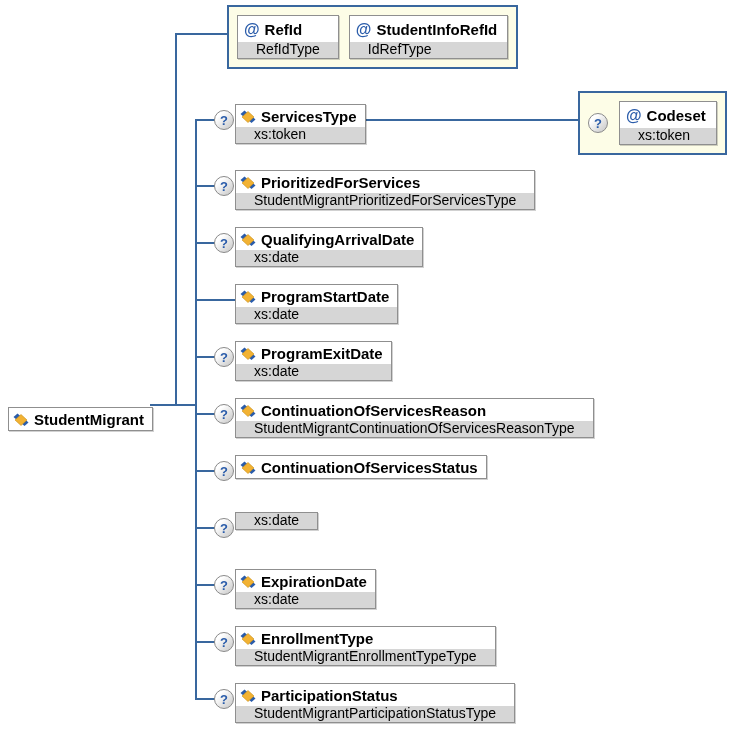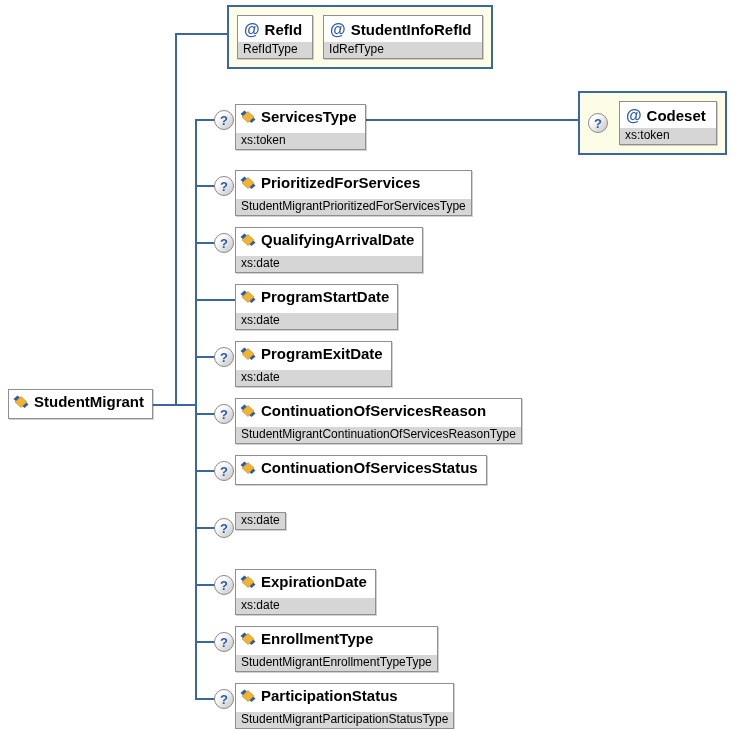--- a/index.html
+++ b/index.html
@@ -5,23 +5,23 @@
   html,body { margin:0; padding:0; background:#fff; }
   .canvas { position:relative; width:739px; height:729px; background:#ffffff;
             font-family:"Liberation Sans", sans-serif; overflow:hidden; }
 
   
   .hline,.vline { position:absolute; background:#39679E; z-index:0; }
   .hline { height:2px; } .vline { width:2px; }
 
   
   .ebox { border:1px solid #8f8f8f; background:#fff; box-shadow:1px 1px 0 rgba(0,0,0,0.18); }
-  .ebox .name { display:flex; align-items:center; gap:5px; padding:2px 8px 7px 4px;
+  .ebox .name { display:flex; align-items:center; gap:5px; padding:2px 8px 1px 4px;
                 font-size:15px; font-weight:bold; white-space:nowrap; color:#000; line-height:19px; }
-  .ebox .type { background:#D6D6D6; padding:1px 5px 2px; font-size:12px; line-height:13px;
+  .ebox .type { background:#D6D6D6; padding:1px 18px 2px; font-size:14px; line-height:13px;
                 white-space:nowrap; color:#000; min-height:13px; }
   .abox .name { padding:4px 10px 3px 6px; }
   .at { color:#2A5CAA; font-weight:bold; font-size:16px; line-height:1; }
 
   
   .row { position:absolute; display:flex; align-items:flex-start; z-index:1; }
   .opt { width:20px; height:20px; box-sizing:border-box; margin-top:6px; margin-right:1px;
          border:1px solid #8a8a8a; border-radius:50%;
          background:linear-gradient(135deg,#ffffff 25%,#c9c9c9 95%);
          color:#2A5CAA; font-weight:bold; font-size:13px;
@@ -65,21 +65,21 @@
     </div>
     <div class="ebox abox">
       <div class="name">
         <span class="at">@</span>
         <span>StudentInfoRefId</span>
       </div>
       <div class="type">IdRefType</div>
     </div>
   </div>
 
-  <div class="row" style="left:8px; top:389px;">
+  <div class="row" style="left:8px; top:407px;">
     <div class="ebox">
       <div class="name">
         <svg class="eicon" width="16" height="14" viewBox="0 0 16 14">
             <path d="M4.5 0.5 L8.5 4 L4.5 7.5 L0.5 4 Z" fill="#2A5CAA"></path>
             <path d="M11.5 6 L15.5 9.5 L11.5 13 L7.5 9.5 Z" fill="#2A5CAA"></path>
             <path d="M8 1.5 L14 7 L8 12.5 L2 7 Z" fill="#F2B233" stroke="#C78F16" stroke-width="0.6"></path>
           </svg>
         <span>StudentMigrant</span>
       </div>
     </div>

